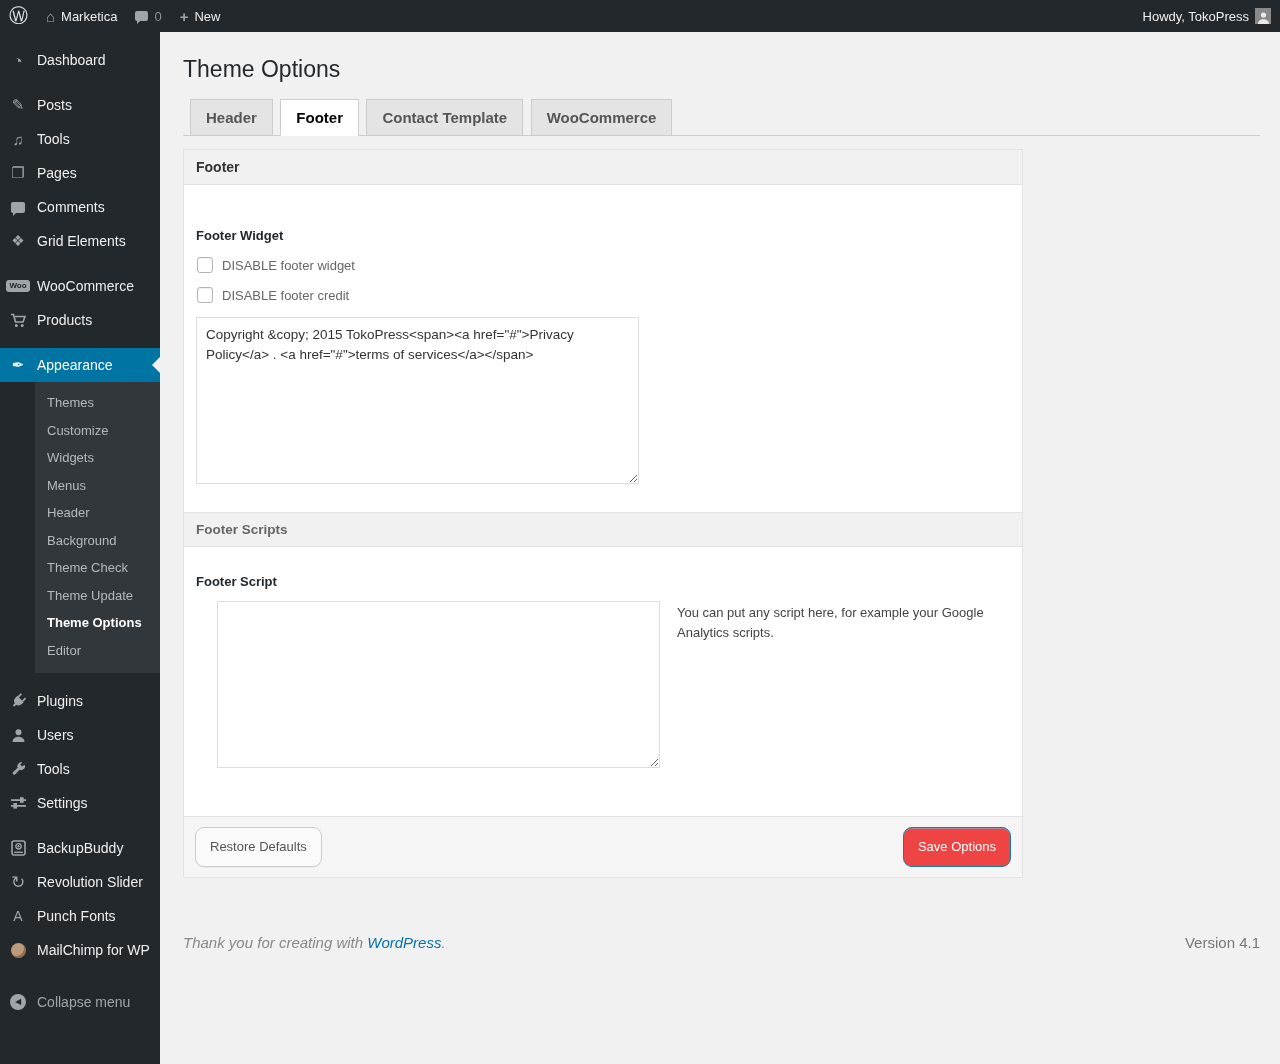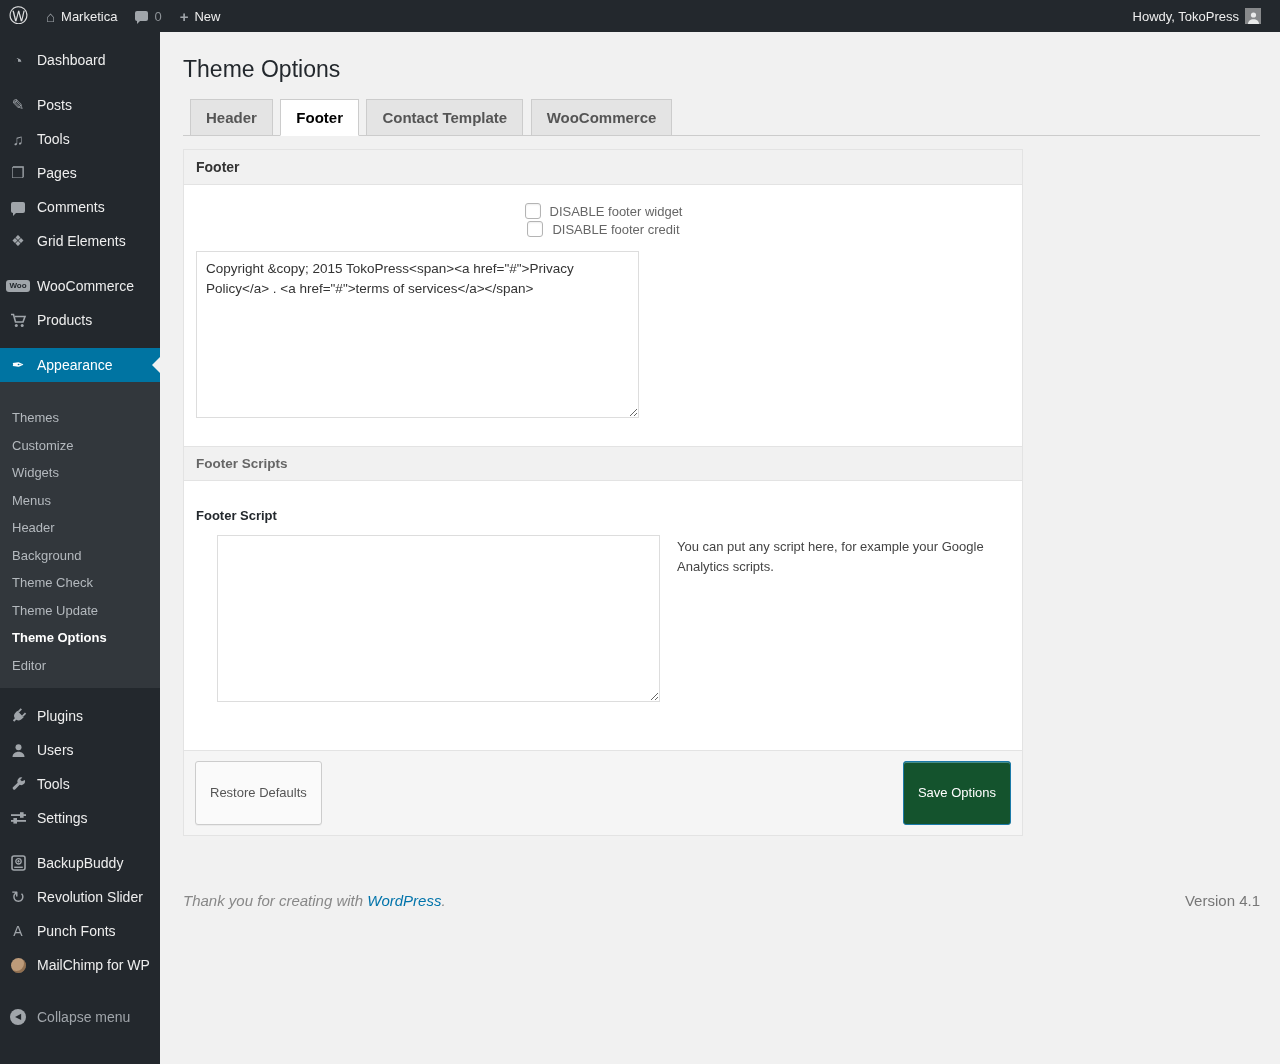--- a/index.html
+++ b/index.html
@@ -8,32 +8,32 @@
 
   
   #adminbar { position:absolute; top:0; left:0; width:1280px; height:32px; background:#23282d; color:#eee; display:flex; align-items:center; font-size:13px; z-index:50; }
   #adminbar .ab-item { display:flex; align-items:center; height:32px; padding:0 9px; gap:6px; }
   .wp-logo-glyph { font-size:19px; line-height:32px; color:#dfe0e1; }
   .home-glyph { font-size:15px; color:#a0a5aa; }
   .plus-glyph { font-size:15px; font-weight:bold; color:#a0a5aa; }
   .ab-bubble { position:relative; width:13px; height:10px; background:#a0a5aa; border-radius:2px; display:inline-block; }
   .ab-bubble::after { content:""; position:absolute; left:2px; bottom:-3px; border:3px solid transparent; border-top-color:#a0a5aa; border-left-color:#a0a5aa; }
   .ab-count { color:#8d9297; }
-  .ab-right { margin-left:auto; display:flex; align-items:center; padding-right:10px; gap:8px; }
+  .ab-right { margin-left:auto; display:flex; align-items:center; padding-right:0; gap:8px; }
   .avatar { width:16px; height:16px; background:#87898b; display:inline-flex; align-items:flex-end; justify-content:center; overflow:hidden; }
 
   
   #sidebar { position:absolute; top:32px; left:0; width:160px; height:1032px; background:#23282d; color:#eee; font-size:14px; }
   .menu-item { position:relative; display:flex; align-items:center; height:34px; padding-left:8px; gap:9px; color:#eee; }
   .menu-item .micon { width:20px; text-align:center; color:#a0a5aa; font-size:15px; flex:none; display:inline-flex; justify-content:center; align-items:center; }
   .group-start { margin-top:11px; }
   .menu-item.active { background:#0074a2; color:#fff; }
   .menu-item.active .micon { color:#fff; }
   .menu-item.active::after { content:""; position:absolute; right:0; top:50%; margin-top:-8px; border:8px solid transparent; border-right-color:#f1f1f1; }
-  .submenu { background:#32373c; padding:22px 0 9px; }
+  .submenu { background:#32373c; padding:7px 0 9px;margin-left:35px; }
   .submenu a { display:block; padding:7px 12px; font-size:13px; color:#b4b9be; line-height:13.5px; }
   .submenu a.current { color:#fff; font-weight:bold; }
   .woo-badge { background:#a0a5aa; color:#23282d; font-size:8px; font-weight:bold; padding:2px 3px; border-radius:3px; line-height:1; }
   .grid-glyph { color:#64a12d; font-size:14px; }
   .monkey { width:15px; height:15px; border-radius:50%; background:#bd9b7a; display:inline-block; box-shadow: inset -2px -2px 0 rgba(90,60,30,.45); }
   .collapse-circle { width:16px; height:16px; border-radius:50%; background:#a0a5aa; color:#23282d; font-size:8px; line-height:16px; text-align:center; display:inline-block; }
   #collapse-item { margin-top:18px; color:#a0a5aa; }
 
   
   #main { position:absolute; top:32px; left:160px; width:1120px; padding:0 20px 0 23px; }
@@ -43,31 +43,31 @@
   .nav-tab.active { background:#fff; color:#000; border-bottom:1px solid #fff; }
 
   .panel { width:840px; margin-top:13px; background:#fff; border:1px solid #e3e3e3; border-top:none; }
   .bar { background:#f1f1f1; border-top:1px solid #e3e3e3; border-bottom:1px solid #e3e3e3; padding:9px 12px; font-size:13.5px; }
   .bar.primary { font-weight:bold; color:#333; font-size:14px; }
   .bar.secondary { font-weight:600; color:#666; }
   .spacer { height:16px; background:#fff; }
   .section-body { padding:0 12px; }
   .field-label { font-size:13px; font-weight:bold; color:#23282d; }
   .mt-lg { margin-top:27px; }
-  .cb-row { display:flex; align-items:center; margin-top:2px; font-size:13px; color:#666;justify-content:center; }
+  .cb-row { display:flex; align-items:center; margin-top:14px; font-size:13px; color:#666; }
   input[type="checkbox"] { -webkit-appearance:none; appearance:none; width:16px; height:16px; border:1px solid #b4b4b4; border-radius:3px; background:#fff; margin:0 9px 0 1px; box-shadow:inset 0 1px 2px rgba(0,0,0,.07); cursor:pointer; }
   textarea.opt { width:443px; height:167px; border:1px solid #ddd; background:#fff; padding:7px 9px; font-family:"Liberation Sans",sans-serif; font-size:13.5px; color:#333; line-height:1.45; resize:both; outline:none; }
   .script-row { display:flex; align-items:flex-start; margin-top:12px; padding-bottom:48px;padding-left:21px; }
   .hint { margin-left:17px; width:310px; font-size:13px; color:#444; line-height:1.55; padding-top:2px; }
   .credit-wrap { padding-bottom:24px; margin-top:14px; }
 
   .action-bar { background:#f5f5f5; border-top:1px solid #e3e3e3; padding:10px 11px; display:flex; justify-content:space-between; align-items:center; }
-  .btn { font-family:"Liberation Sans",sans-serif; font-size:13px; border-radius:3px; padding:22px 14px; cursor:pointer; line-height:1.4; }
+  .btn { font-family:"Liberation Sans",sans-serif; font-size:13px; border-radius:9px; padding:10px 14px; cursor:pointer; line-height:1.4; }
   .btn-secondary { background:#fafafa; border:1px solid #ccc; color:#555; box-shadow:0 1px 0 rgba(0,0,0,.04); }
-  .btn-primary { background:#14532d; border:1px solid #1b7aa8; color:#fff; box-shadow:inset 0 1px 0 rgba(120,200,230,.5); }
+  .btn-primary { background:#ef4444; border:1px solid #1b7aa8; color:#fff; box-shadow:inset 0 1px 0 rgba(120,200,230,.5); }
 
   .page-footer { width:1077px; display:flex; justify-content:space-between; align-items:flex-end; margin-top:56px; font-size:15px; color:#888; }
   .thanks { font-style:italic; color:#888; }
   .thanks a { color:#0073aa; }
   .version { color:#777; }
 
   svg { display:block; }
 </style>
 </head>
 <body>
@@ -238,20 +238,21 @@
     <a class="nav-tab active">Footer</a>
     <a class="nav-tab">Contact Template</a>
     <a class="nav-tab">WooCommerce</a>
   </div>
 
   <div class="panel">
     <div class="bar primary" style="border-top:1px solid #e3e3e3">Footer</div>
     <div class="spacer"></div>
 
     <div class="section-body">
+      <div class="field-label mt-lg">Footer Widget</div>
       <label class="cb-row">
         <input type="checkbox" style="">
         <span>DISABLE footer widget</span>
       </label>
 
       <label class="cb-row">
         <input type="checkbox" style="">
         <span>DISABLE footer credit</span>
       </label>
 

